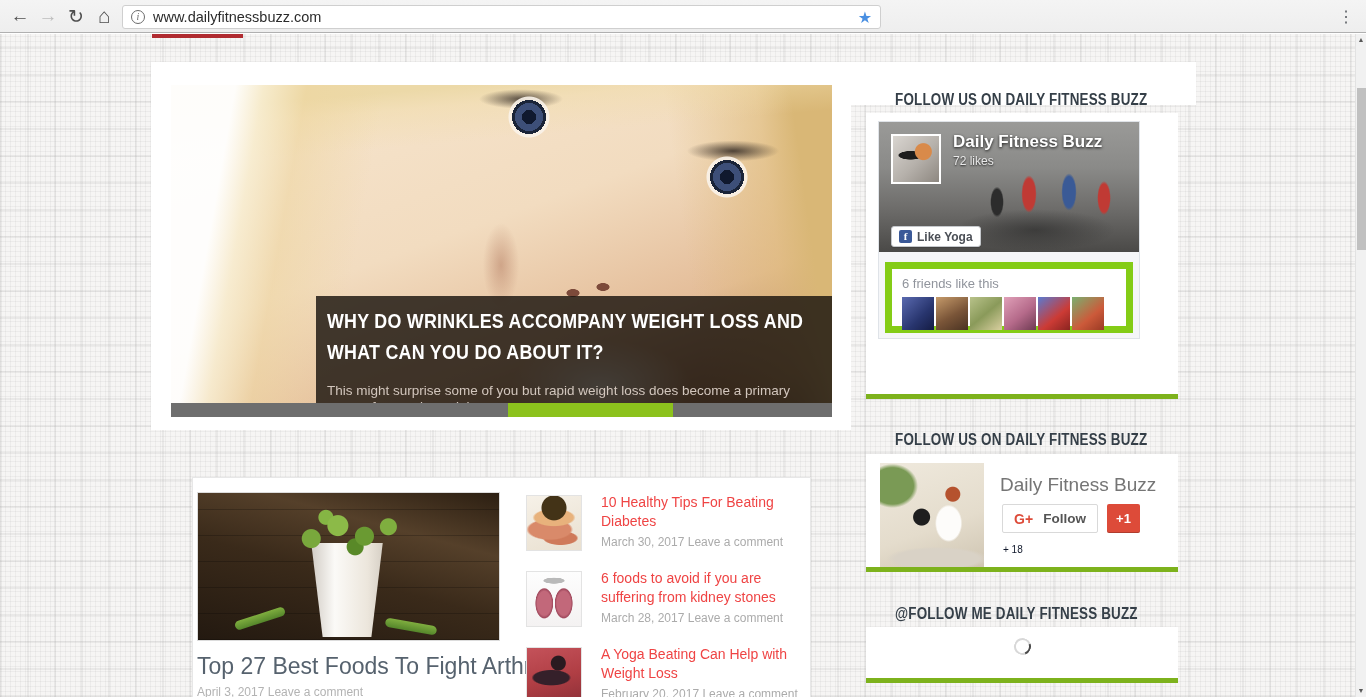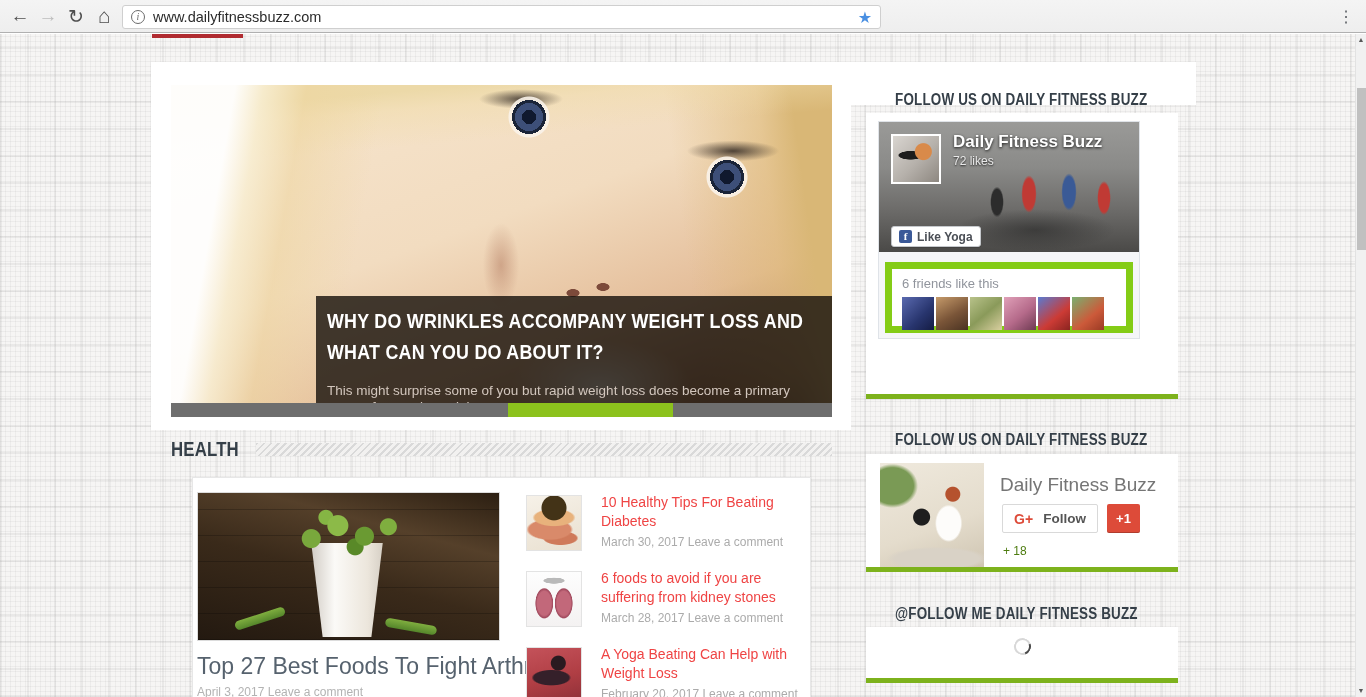--- a/index.html
+++ b/index.html
@@ -172,21 +172,21 @@
       linear-gradient(160deg, #efe9dd 0%, #e4dccc 60%, #cfc5b2 100%); }
   .g-name { position:absolute; left:134px; top:20px; font-size:19px; color:#757575; cursor:pointer; white-space:nowrap; }
   .g-follow { position:absolute; left:136px; top:50px; width:96px; height:29px; background:#fff;
     border:1px solid #d9d9d9; border-radius:2px; display:flex; align-items:center; justify-content:center;
     gap:10px; cursor:pointer; }
   .g-logo { color:#dd4b39; font-weight:bold; font-size:14px; }
   .g-follow-label { color:#555; font-weight:bold; font-size:13.5px; }
   .g-plusone { position:absolute; left:241px; top:50px; width:33px; height:29px; background:#dd4b39;
     border-radius:2px; color:#fff; font-weight:bold; font-size:13px; display:flex; align-items:center;
     justify-content:center; cursor:pointer; box-shadow:inset 0 -1px 0 rgba(0,0,0,0.2); }
-  .g-count { position:absolute; left:137px; top:90px; font-size:12px; color:#4d7c0f; }
+  .g-count { position:absolute; left:137px; top:90px; font-size:10px; color:#0f172a; }
 
   .t-box { top:627px; height:56px; }
   .spinner { position:absolute; left:148px; top:11px; width:17px; height:17px; border-radius:50%;
     border:2px solid #d8d8d8; border-top-color:#4a4a4a; transform:rotate(115deg); }
 </style>
 </head>
 <body>
 
 <div id="screen">
 
@@ -219,24 +219,20 @@
   <div class="slider">
     <div class="slider-caption">
       <div class="slider-title">WHY DO WRINKLES ACCOMPANY WEIGHT LOSS AND WHAT CAN YOU DO ABOUT IT?</div>
       <div class="slider-excerpt">This might surprise some of you but rapid weight loss does become a primary reason for causing wrink...</div>
     </div>
   </div>
   <div class="progress">
     <div class="progress-fill"></div>
   </div>
 
-  <div class="sec-head head-main">
-    <span class="txt">HEALTH</span>
-    <span class="hatch"></span>
-  </div>
 
   <div class="health-box">
     <div class="feat-img">
       <div class="vase"></div>
       <div class="peas"></div>
       <div class="pod p1"></div>
       <div class="pod p2"></div>
     </div>
     <div class="feat-title">Top 27 Best Foods To Fight Arthritis</div>
     <div class="feat-meta">April 3, 2017 Leave a comment</div>

